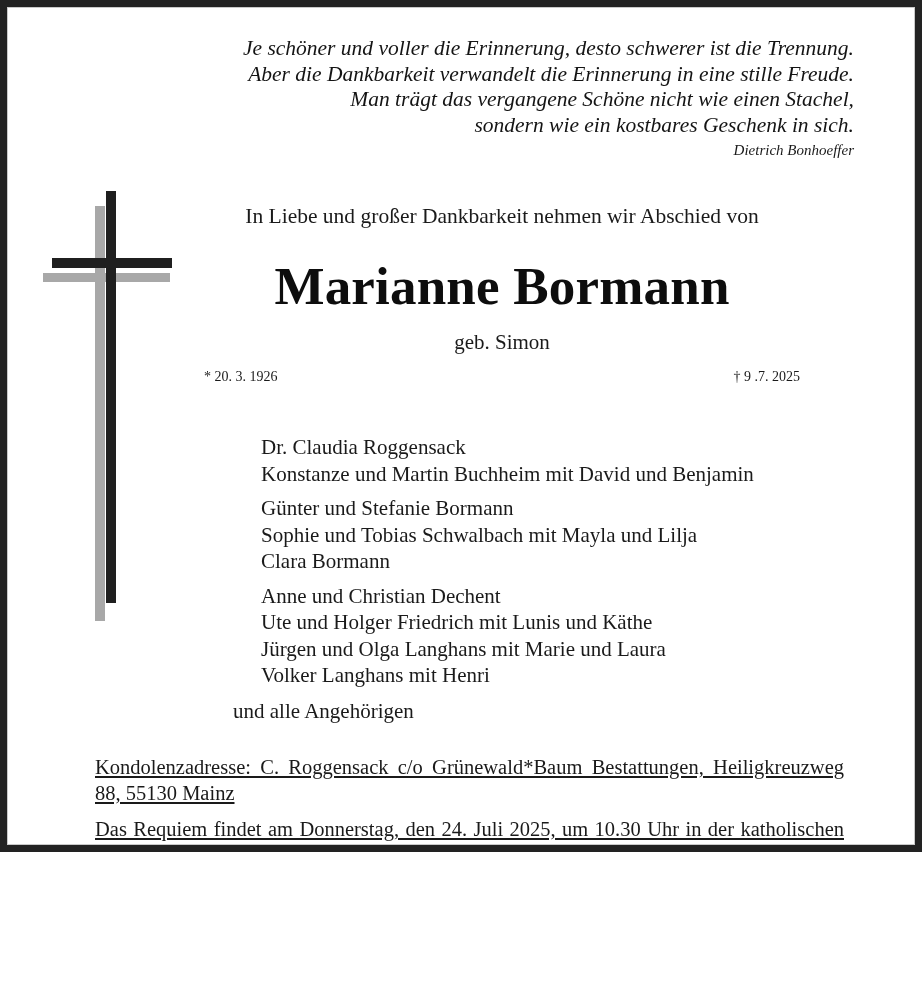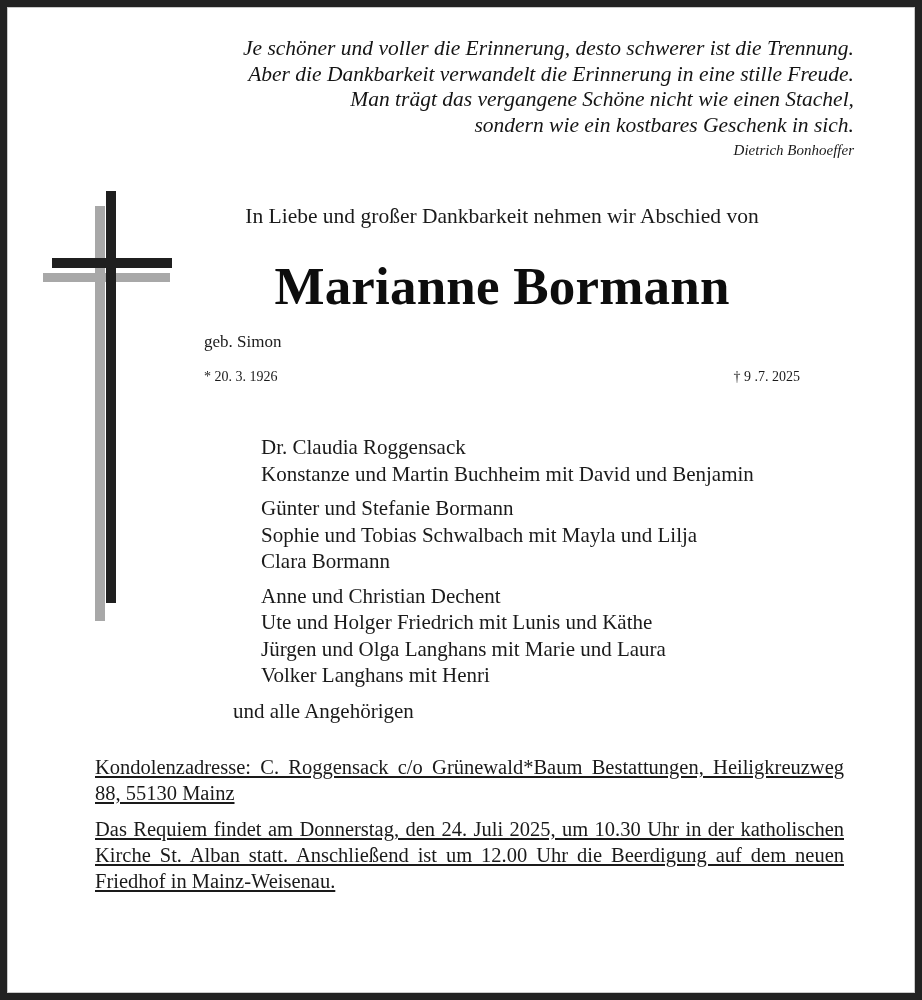--- a/index.html
+++ b/index.html
@@ -11,21 +11,21 @@
   body {
     font-family: "Liberation Serif", "DejaVu Serif", serif;
     color: #1a1a1a;
     -webkit-font-smoothing: antialiased;
   }
 
   
   .notice {
     position: relative;
     width: 922px;
-    height: 1000px;
+    height: 852px;
     box-sizing: border-box;
     background: #8b5cf6;
     border: 7px solid #222222;
     overflow: hidden;
   }
   .notice-inner {
     position: relative;
     width: 100%;
     height: 100%;
     box-sizing: border-box;
@@ -102,21 +102,22 @@
     line-height: 60px;
     letter-spacing: 0.2px;
     color: #0d0d0d;
     white-space: nowrap;
   }
   .maiden {
     position: absolute;
     left: 196px;
     top: 321px;
     width: 596px;
-    font-size: 17px;
+    text-align: center;
+    font-size: 21px;
     line-height: 26px;
     white-space: nowrap;
   }
   .dates {
     position: absolute;
     left: 196px;
     top: 355px;
     width: 596px;
     display: flex;
     justify-content: space-between;

